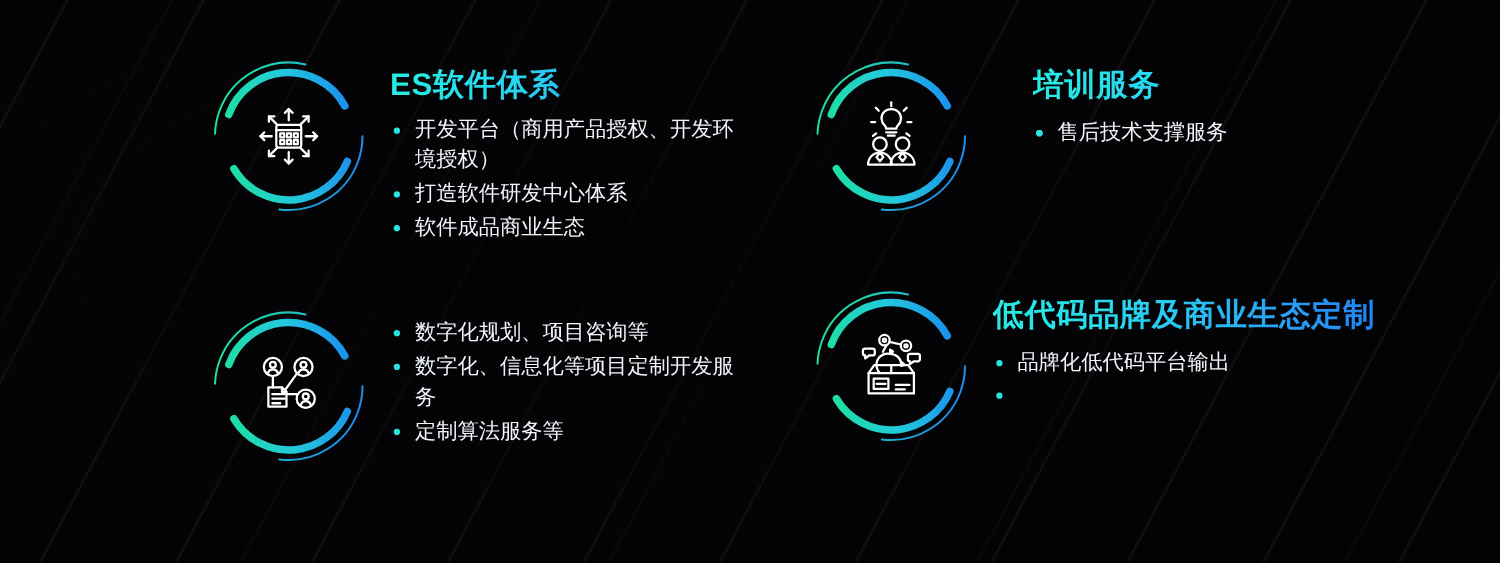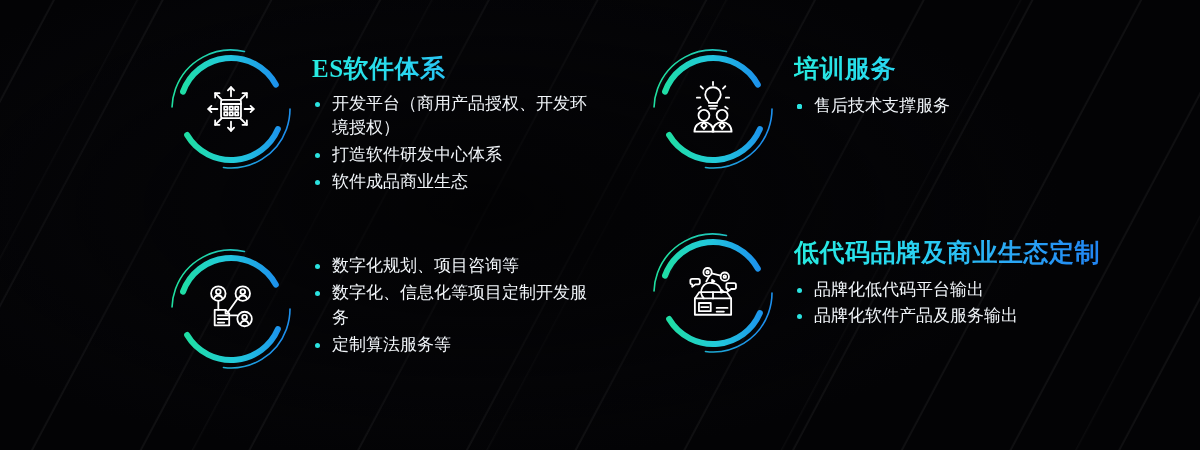--- a/index.html
+++ b/index.html
@@ -52,21 +52,21 @@
     position: absolute;
     inset: 0;
   }
 
   .card {
     position: absolute;
     display: flex;
     align-items: flex-start;
   }
   .card-0 { left: 168px; top: 46px;  width: 430px; }
-  .card-1 { left: 650px; top: 46px;  width: 450px; }
+  .card-1 { left: 650px; top: 46px;  width: 450px; gap: 32px; }
   .card-2 { left: 168px; top: 246px; width: 430px; }
   .card-3 { left: 650px; top: 230px; width: 470px; }
 
   
   .ring-wrap {
     position: relative;
     width: 126px;
     height: 126px;
     flex: 0 0 126px;
   }
@@ -97,21 +97,20 @@
     font-weight: bold;
     line-height: 1.18;
     letter-spacing: 0.5px;
     margin: 0 0 8px 0;
     background: linear-gradient(95deg, #27ECE0 0%, #29D8F0 32%, #2AA8F5 66%, #1E7BF2 100%);
     -webkit-background-clip: text;
     background-clip: text;
     color: transparent;
     -webkit-text-fill-color: transparent;
     white-space: nowrap;
-    font-family: Liberation Serif, serif;
   }
   .card-1 .card-title, .card-3 .card-title { margin-bottom: 10px; }
 
   .bullets {
     list-style: none;
     margin: 0;
     padding: 0;
   }
   .bullets li {
     position: relative;
@@ -298,19 +297,19 @@
             <path d="M19 47.5h8"></path>
             <path d="M36 48.5h12"></path>
             <path d="M36 52.5h8"></path>
           </svg>
         </div>
       </div>
       <div class="text-col">
         <h2 class="card-title">低代码品牌及商业生态定制</h2>
         <ul class="bullets">
           <li><span class="dot"></span><span>品牌化低代码平台输出</span></li>
-          <li><span class="dot"></span><span>品牌化软件产品及服务输出</span></li>
+          <li><span class="dot"></span></li>
         </ul>
       </div>
     </div>
 
   </div>
 </div>
 
 </body></html>

